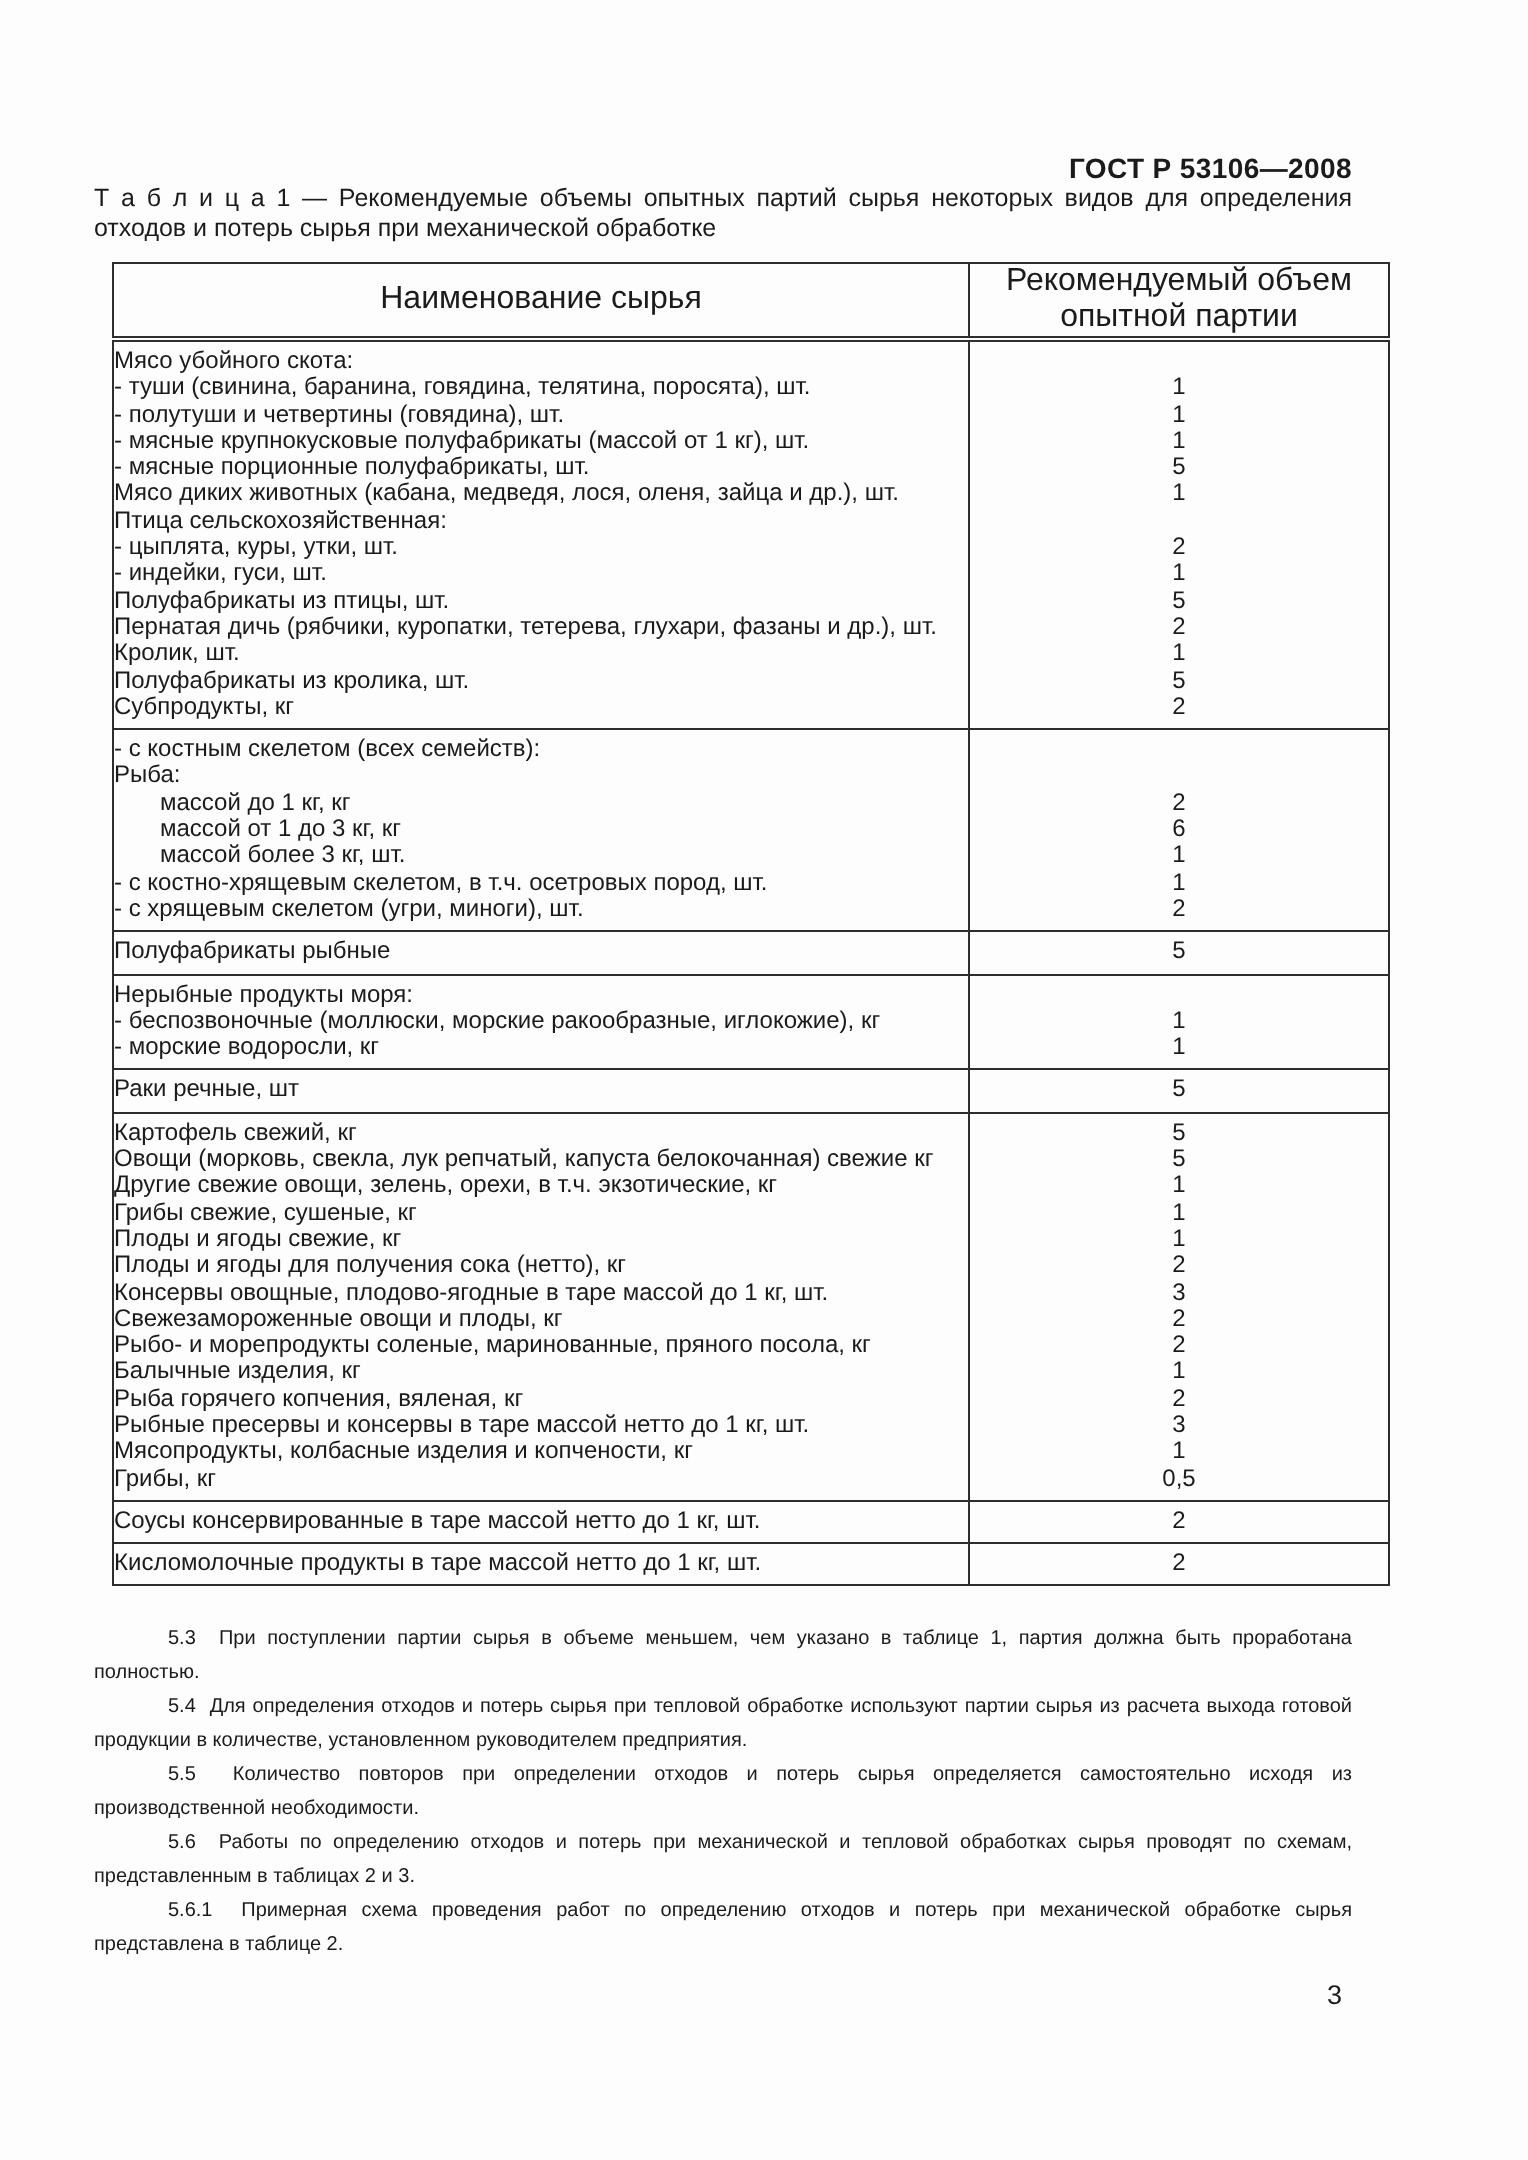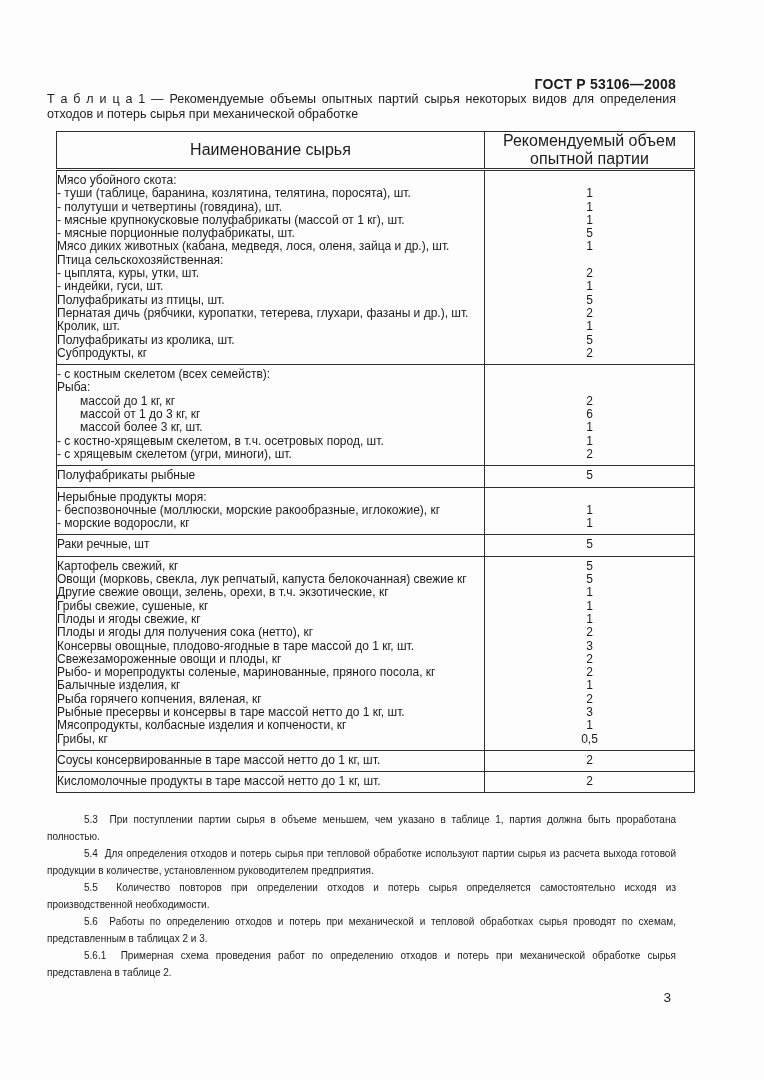--- a/index.html
+++ b/index.html
@@ -87,21 +87,21 @@
         <th class="h-name">Наименование сырья</th>
         <th class="h-val">Рекомендуемый объем опытной партии</th>
       </tr>
     </thead>
   <tbody>
         <tr>
           <td class="c-name">Мясо убойного скота:</td>
           <td class="c-val"></td>
         </tr>
         <tr>
-          <td class="c-name">- туши (таблице, баранина, козлятина, телятина, поросята), шт.</td>
+          <td class="c-name">- туши (свинина, баранина, говядина, телятина, поросята), шт.</td>
           <td class="c-val">1</td>
         </tr>
         <tr>
           <td class="c-name">- полутуши и четвертины (говядина), шт.</td>
           <td class="c-val">1</td>
         </tr>
         <tr>
           <td class="c-name">- мясные крупнокусковые полуфабрикаты (массой от 1 кг), шт.</td>
           <td class="c-val">1</td>
         </tr>

